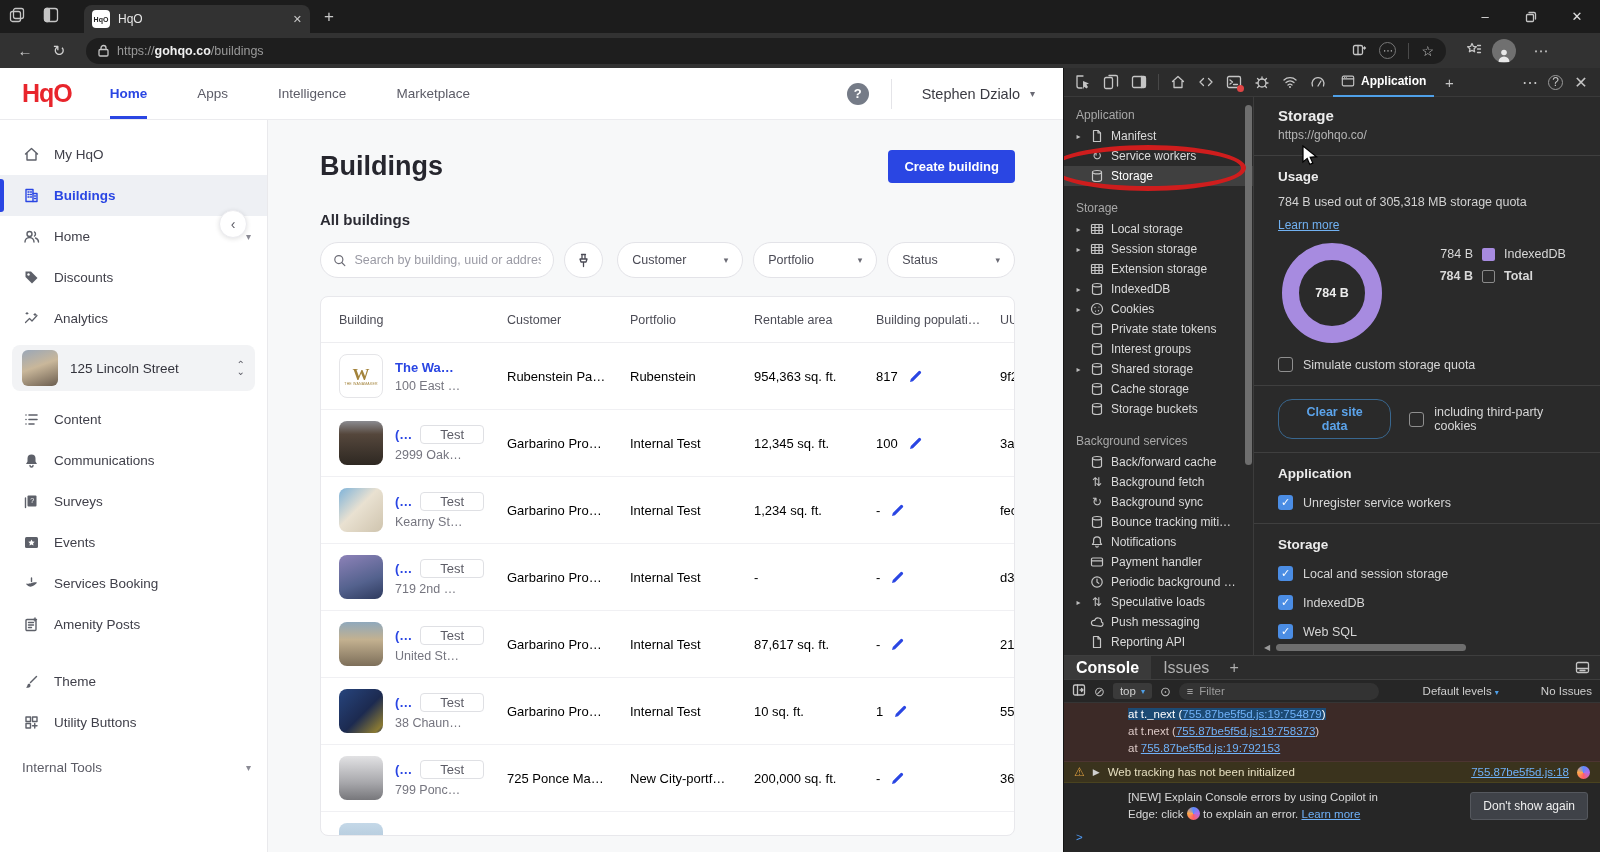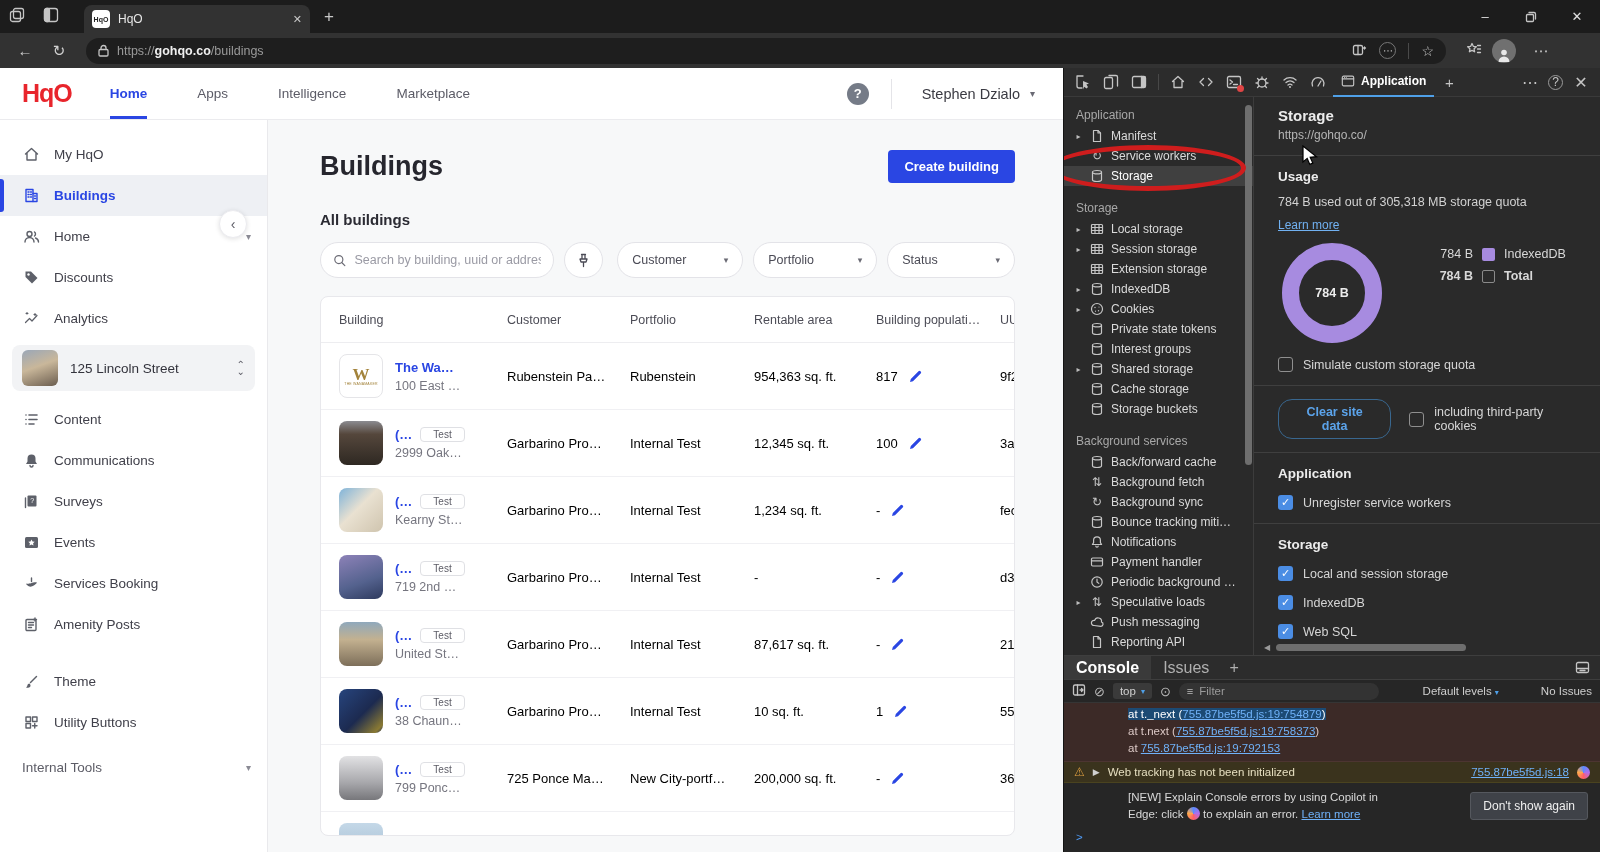--- a/index.html
+++ b/index.html
@@ -85,21 +85,21 @@
 .t2{background:linear-gradient(180deg,#8b8b90 0%,#55473c 30%,#2e2822 100%)}
 .t3{background:linear-gradient(135deg,#7fb3d9 0%,#e9e1d1 45%,#cfc4ae 100%)}
 .t4{background:linear-gradient(160deg,#8d82b8 0%,#54628e 60%,#2e3a5e 100%)}
 .t5{background:linear-gradient(180deg,#8fa8bc 0%,#c3b190 40%,#7d6f5a 100%)}
 .t6{background:linear-gradient(135deg,#27457e 0%,#1c2a50 55%,#8a7a33 90%,#243058 100%)}
 .t7{background:linear-gradient(180deg,#e2e2e4 0%,#a8a8ac 60%,#77777b 100%)}
 .t8{background:linear-gradient(180deg,#c4d8e8 0%,#9db6ca 100%)}
 .bname{min-width:0}
 .bn1{font-size:13px;font-weight:bold;color:#2a46e3;display:flex;align-items:center;gap:8px;cursor:pointer}
 .bn2{font-size:12.5px;color:#75757f;margin-top:4px}
-.tbadge{border:1px solid #dfe0e4;border-radius:4px;padding:1px 12px;font-size:10px;font-weight:normal;color:#5c5c66;background:#fff}
+.tbadge{border:1px solid #dfe0e4;border-radius:4px;padding:1px 19px;font-size:13px;font-weight:normal;color:#5c5c66;background:#fff}
 .cell{font-size:13px;color:#000000;padding-right:8px}
 .popcell{display:flex;align-items:center;gap:10px}
 .pencil{width:15px;height:15px;cursor:pointer}
 
 .dt{width:537px;background:#2a2a2a;border-left:1px solid #141414;display:flex;flex-direction:column;color:#dadada}
 .dt-toolbar{height:29px;background:#2c2c2c;border-bottom:1px solid #3a3a3a;display:flex;align-items:center;padding:0 6px;gap:2px;flex:none}
 .dti{width:26px;height:26px;display:flex;align-items:center;justify-content:center;color:#c5c5c5;cursor:pointer;position:relative;flex:none}
 .dti svg{width:16px;height:16px}
 .red-dot{position:absolute;right:3px;bottom:3px;width:7px;height:7px;border-radius:50%;background:#e04545}
 .dt-sep{width:1px;height:16px;background:#484848;margin:0 4px}

